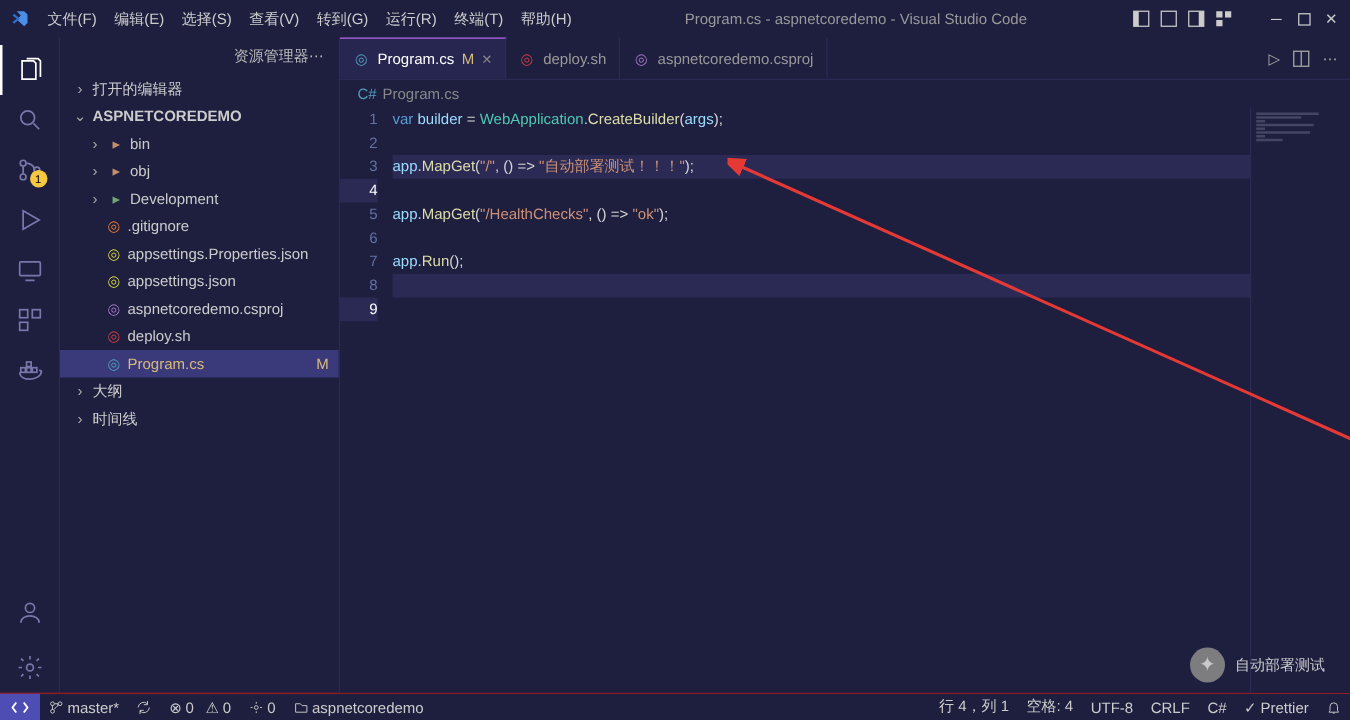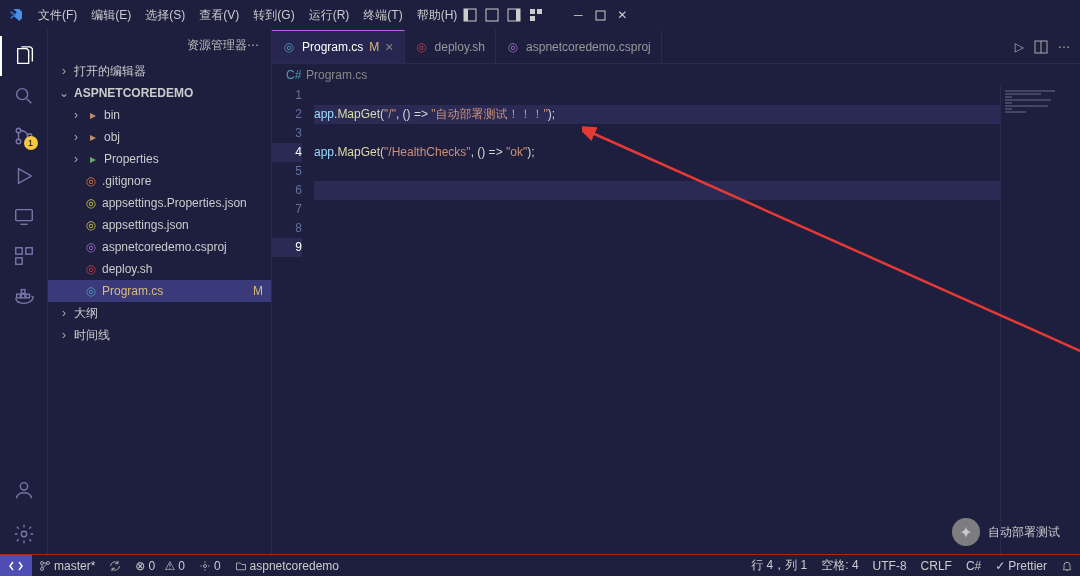--- a/index.html
+++ b/index.html
@@ -82,20 +82,21 @@
   <div class="menu">
     <div class="menu-item">文件(F)</div>
     <div class="menu-item">编辑(E)</div>
     <div class="menu-item">选择(S)</div>
     <div class="menu-item">查看(V)</div>
     <div class="menu-item">转到(G)</div>
     <div class="menu-item">运行(R)</div>
     <div class="menu-item">终端(T)</div>
     <div class="menu-item">帮助(H)</div>
   </div>
+  <div class="title-center">Program.cs - aspnetcoredemo - Visual Studio Code</div>
   <div class="title-right">
     <span class="tb">
         <svg width="14" height="14" viewBox="0 0 14 14">
           <rect x="1" y="1" width="12" height="12" fill="none" stroke="#ccc"></rect>
           <rect x="1" y="1" width="4" height="12" fill="#ccc"></rect>
         </svg>
       </span>
     <span class="tb">
         <svg width="14" height="14" viewBox="0 0 14 14">
           <rect x="1" y="1" width="12" height="12" fill="none" stroke="#ccc"></rect>
@@ -211,21 +212,21 @@
             <span class="fname">bin</span>
           </div>
           <div class="tree-row ind1">
             <span class="chev">›</span>
             <span class="fi folder-icon ">▸</span>
             <span class="fname">obj</span>
           </div>
           <div class="tree-row ind1">
             <span class="chev">›</span>
             <span class="fi folder-icon green">▸</span>
-            <span class="fname">Properties</span>
+            <span class="fname">Development</span>
           </div>
           <div class="tree-row ind2">
             <span class="fi orange">◎</span>
             <span class="fname ">.gitignore</span>
           </div>
           <div class="tree-row ind2">
             <span class="fi yellow">◎</span>
             <span class="fname ">appsettings.Properties.json</span>
           </div>
           <div class="tree-row ind2">
@@ -296,25 +297,27 @@
           <div class="ln">2</div>
           <div class="ln">3</div>
           <div class="ln cur">4</div>
           <div class="ln">5</div>
           <div class="ln">6</div>
           <div class="ln">7</div>
           <div class="ln">8</div>
           <div class="ln cur">9</div>
         </div>
       <div class="codelines" id="codelines">
+          <div class="cl"><span class="k">var</span><span class="p"> </span><span class="v">builder</span><span class="p"> = </span><span class="t">WebApplication</span><span class="p">.</span><span class="m">CreateBuilder</span><span class="p">(</span><span class="v">args</span><span class="p">);</span></div>
           <div class="cl"></div>
           <div class="cl curline"><span class="v">app</span><span class="p">.</span><span class="m">MapGet</span><span class="p">(</span><span class="s">"/"</span><span class="p">, () =&gt; </span><span class="s">"自动部署测试！！！"</span><span class="p">);</span></div>
           <div class="cl"></div>
           <div class="cl"><span class="v">app</span><span class="p">.</span><span class="m">MapGet</span><span class="p">(</span><span class="s">"/HealthChecks"</span><span class="p">, () =&gt; </span><span class="s">"ok"</span><span class="p">);</span></div>
           <div class="cl"></div>
+          <div class="cl"><span class="v">app</span><span class="p">.</span><span class="m">Run</span><span class="p">();</span></div>
           <div class="cl curline"></div>
         </div>
       <div class="minimap">
         <div class="minimap-lines">
             <div class="mml" style="width:70%"></div>
             <div class="mml" style="width:50%"></div>
             <div class="mml" style="width:10%"></div>
             <div class="mml" style="width:65%"></div>
             <div class="mml" style="width:10%"></div>
             <div class="mml" style="width:60%"></div>

